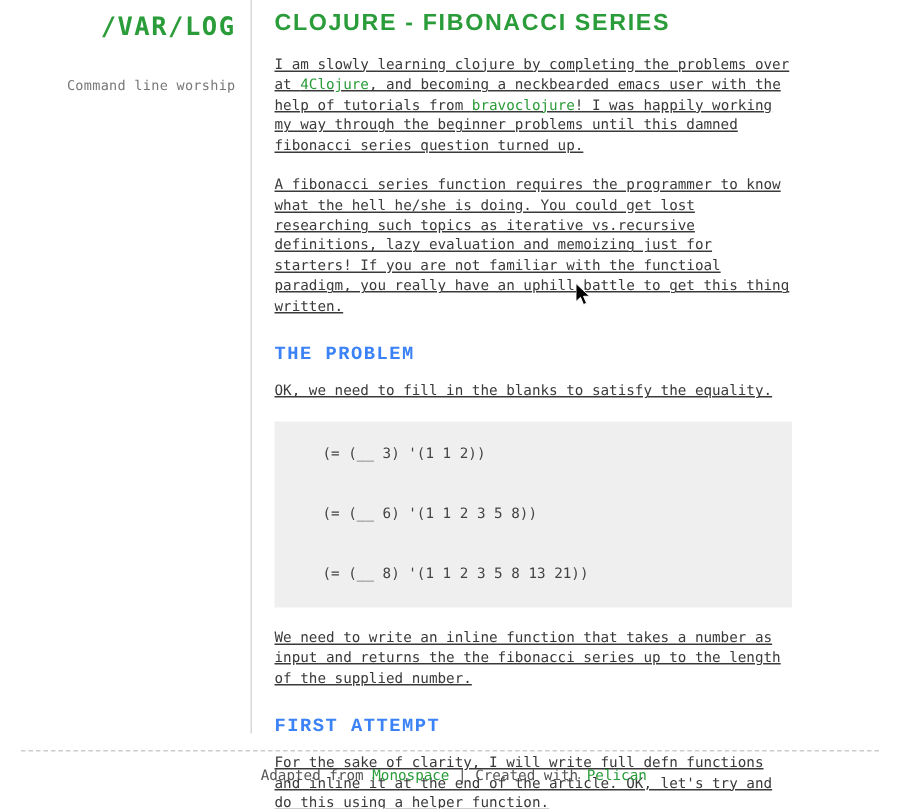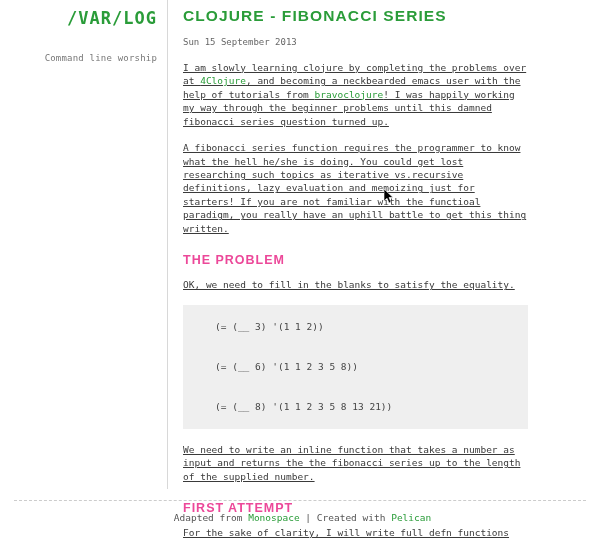--- a/index.html
+++ b/index.html
@@ -80,24 +80,24 @@
     color: #3a3a3a;
     margin: 0 0 13px 0;
     text-align: left;
     text-decoration: underline;
   }
   a.inline-link {
     color: #2a9c39;
     text-decoration: none;
   }
   h2.section-heading {
-    font-family: Liberation Sans, sans-serif;
+    font-family: Liberation Mono, monospace;
     font-size: 12.5px;
     font-weight: bold;
-    color: #ec4899;
+    color: #3b82f6;
     letter-spacing: 1px;
     margin: 18px 0 11px 0;
   }
   pre.code-block {
     background: #efefef;
     margin: 0 0 14px 0;
     padding: 12px 32px;
     font-family: "DejaVu Sans Mono", monospace;
     font-size: 9.5px;
     color: #444444;
@@ -144,21 +144,20 @@
 
   <div class="sidebar">
     <a class="site-title" href="#">/VAR/LOG</a>
     <div class="site-tagline">Command line worship</div>
   </div>
 
   <div class="content">
 
     <h1 class="post-title">CLOJURE - FIBONACCI SERIES</h1>
 
-    <div class="post-date">Sun 15 September 2013</div>
 
     <p class="body-text"><span>I am slowly learning clojure by completing the problems over at </span><a class="inline-link" href="#">4Clojure</a><span>, and becoming a neckbearded emacs user with the help of tutorials from </span><a class="inline-link" href="#">bravoclojure</a><span>! I was happily working my way through the beginner problems until this damned fibonacci series question turned up.</span></p>
 
     <p class="body-text">A fibonacci series function requires the programmer to know what the hell he/she is doing. You could get lost researching such topics as iterative vs.recursive definitions, lazy evaluation and memoizing just for starters! If you are not familiar with the functioal paradigm, you really have an uphill battle to get this thing written.</p>
 
     <h2 class="section-heading">THE PROBLEM</h2>
 
     <p class="body-text">OK, we need to fill in the blanks to satisfy the equality.</p>
 
     <pre class="code-block">(= (__ 3) '(1 1 2))

